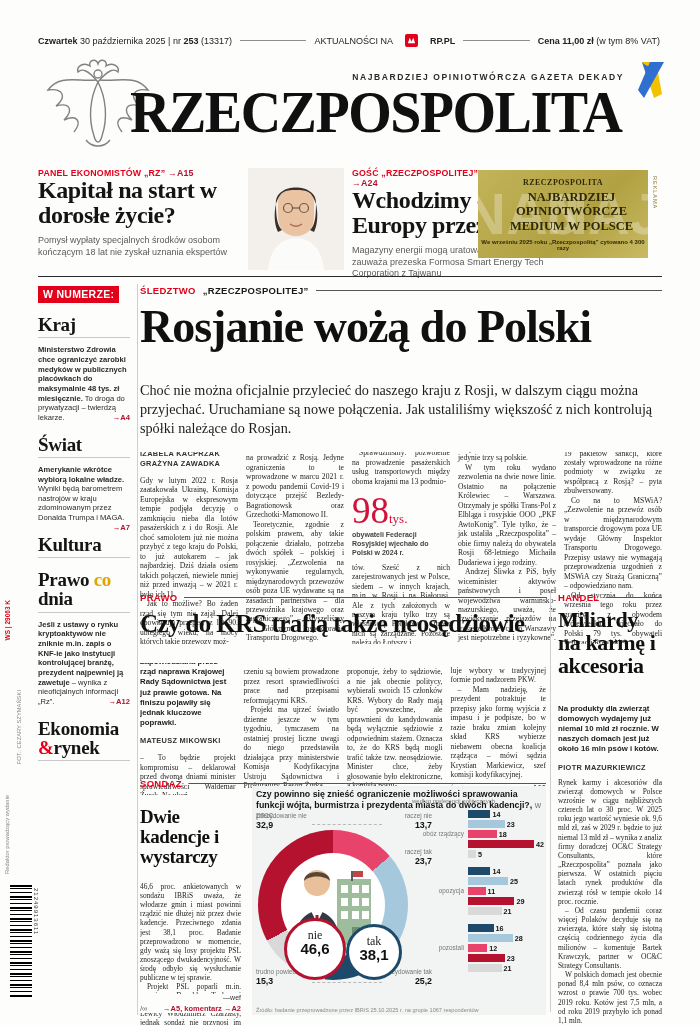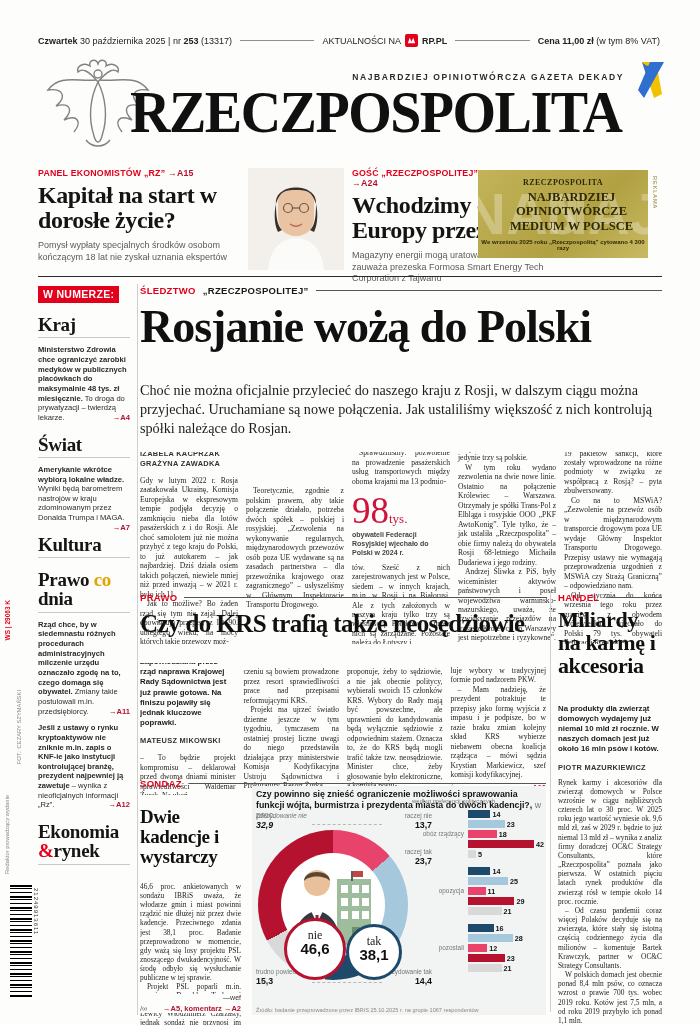--- a/index.html
+++ b/index.html
@@ -1,37 +1,37 @@
 <!DOCTYPE html>
 <html lang="pl"><head>
 <meta charset="utf-8">
 <style>
   html,body{margin:0;padding:0;}
   body{width:700px;height:1025px;position:relative;background:#fdfdfc;overflow:hidden;
        font-family:"Liberation Sans",sans-serif;color:#1a1a1a;}
   
   .topbar{position:absolute;top:34px;left:38px;right:40px;display:flex;align-items:center;gap:8px;font-size:9px;color:#222;}
   .tb-line{flex:1;border-top:1px solid #8f8f8f;height:0;}
-  .tb-center{display:flex;align-items:center;gap:4px;white-space:nowrap;}
+  .tb-center{display:flex;align-items:center;gap:12px;white-space:nowrap;}
   .rp-sq{width:13px;height:13px;background:#e2001a;display:inline-flex;align-items:center;justify-content:center;border-radius:2px;}
   .rp-sq svg{display:block;}
   .b{font-weight:bold;}
   
   .masthead{position:absolute;top:56px;left:38px;right:38px;height:108px;}
   .eagle{position:absolute;left:0;top:-4px;opacity:.85;}
   .tagline{position:absolute;right:38px;top:16px;font-size:8.5px;font-weight:bold;letter-spacing:1.6px;color:#2b2b2b;}
   .mast-title{position:absolute;left:92px;top:22px;font-family:"Liberation Serif",serif;font-weight:bold;
               font-size:56px;letter-spacing:-1.5px;color:#101010;transform:scaleY(1.06);transform-origin:top left;white-space:nowrap;}
   .ribbon{position:absolute;right:-4px;top:4px;}
   
   .kicker{font-size:8.8px;font-weight:bold;color:#e2001a;letter-spacing:.2px;}
   .kref{color:#b5122f;font-weight:bold;}
   .teaser1{position:absolute;left:38px;top:168px;width:205px;}
   .teaser2{position:absolute;left:352px;top:168px;width:212px;}
-  .t-head{font-family:"Liberation Serif",serif;font-size:24px;font-weight:bold;line-height:1.04;letter-spacing:-.4px;margin-top:5px;color:#141414;}
+  .t-head{font-family:"Liberation Serif",serif;font-size:24px;font-weight:bold;line-height:1.04;letter-spacing:-.4px;color:#141414;}
   .t-sub{margin-top:7px;font-size:9px;color:#5a5a5a;line-height:1.3;}
   .photo{position:absolute;left:248px;top:168px;width:96px;height:102px;overflow:hidden;background:#efe9e4;}
   
   .ad{position:absolute;left:478px;top:170px;width:170px;height:88px;background:linear-gradient(135deg,#c3b359,#b1a143 60%,#c9ba62);
       text-align:center;overflow:hidden;color:#2f2a05;}
   .ad-brand{margin-top:8px;font-size:8px;font-weight:bold;letter-spacing:.5px;font-family:"Liberation Serif",serif;position:relative;z-index:2;}
   .ad-big{font-family:"Liberation Serif",serif;font-weight:bold;font-size:12.5px;line-height:1.15;margin-top:3px;position:relative;z-index:2;padding-left:17px;}
   .ad-foot{font-size:6px;font-weight:bold;margin-top:6px;position:relative;z-index:2;}
   .ad-ghost{position:absolute;top:10px;font-size:58px;font-weight:bold;color:rgba(255,255,255,.28);z-index:1;font-family:"Liberation Sans",sans-serif;}
   .ad-side{position:absolute;left:652px;top:176px;font-size:5.5px;color:#8a7d3a;writing-mode:vertical-rl;letter-spacing:1px;}
@@ -102,21 +102,21 @@
   .donut{position:absolute;left:6px;top:44px;width:150px;height:150px;border-radius:50%;}
   .donut-hole{position:absolute;left:23px;top:23px;width:104px;height:104px;border-radius:50%;background:#fff;overflow:hidden;}
   .tot{position:absolute;border-radius:50%;background:#fff;text-align:center;z-index:5;}
   .tot-nie{left:26px;top:88px;width:56px;height:56px;border:3px solid #b5122f;}
   .tot-tak{left:88px;top:94px;width:50px;height:50px;border:3px solid #1d4a6b;}
   .tot-word{font-family:"Liberation Serif",serif;font-size:12px;margin-top:8px;line-height:1;color:#222;}
   .tot-val{font-weight:bold;font-size:15px;line-height:1.1;color:#111;}
   .dlab{position:absolute;font-size:6.4px;color:#777;line-height:1.2;}
   .dlab .dval{display:block;font-size:8.8px;font-weight:bold;color:#111;}
   .dl-tr,.dl-r,.dl-br{text-align:right;}
-  .dl-tl{left:4px;top:26px;width:70px;font-style:italic;}
+  .dl-tl{left:4px;top:26px;width:70px;}
   .dl-tr{left:120px;top:26px;width:60px;}
   .dl-r{left:128px;top:62px;width:52px;}
   .dl-br{left:128px;top:182px;width:52px;}
   .dl-bl{left:4px;top:182px;width:64px;}
   .bars{position:absolute;left:216px;top:24px;width:76px;}
   .bars-header{position:absolute;left:160px;top:12px;width:132px;font-size:6px;color:#777;}
   .bar-group{position:relative;margin-bottom:9px;}
   .bg-label{position:absolute;right:100%;margin-right:4px;top:50%;transform:translateY(-50%);
             width:42px;text-align:right;font-size:6.4px;color:#777;line-height:1.15;}
   .bar-row{display:flex;align-items:center;height:8px;margin-bottom:2px;}
@@ -219,21 +219,20 @@
 
     <div class="sb-title"><span>Kraj</span></div>
     <div class="sb-item"><b>Ministerstwo Zdrowia chce ograniczyć zarobki medyków w publicznych placówkach do maksymalnie 48 tys. zł miesięcznie.</b><span> To droga do prywatyzacji – twierdzą lekarze.</span> <span class="sb-ref">→A4</span></div>
 
     <div class="sb-title"><span>Świat</span></div>
     <div class="sb-item"><b>Amerykanie wkrótce wybiorą lokalne władze.</b><span> Wyniki będą barometrem nastrojów w kraju zdominowanym przez Donalda Trumpa i MAGA.</span> <span class="sb-ref">→A7</span></div>
 
     <div class="sb-title"><span>Kultura</span></div>
 
     <div class="sb-title"><span>Prawo</span> <span class="accent-gold">co</span><span> dnia</span></div>
-    <div class="sb-item"><b>Rząd chce, by w siedemnastu różnych procedurach administracyjnych milczenie urzędu oznaczało zgodę na to, czego domaga się obywatel.</b><span> Zmiany takie postulowali m.in. przedsiębiorcy.</span> <span class="sb-ref">→A11</span></div>
     <div class="sb-item"><b>Jeśli z ustawy o rynku kryptoaktywów nie zniknie m.in. zapis o KNF-ie jako instytucji kontrolującej branżę, prezydent najpewniej ją zawetuje</b><span> – wynika z nieoficjalnych informacji „Rz”.</span> <span class="sb-ref">→A12</span></div>
 
     <div class="sb-title"><span>Ekonomia</span> <span class="accent-red">&amp;</span><span>rynek</span></div>
     
 
     
   </aside>
 
   <article class="story">
     <div class="krow">
@@ -245,20 +244,21 @@
     <p class="story-lead">Choć nie można oficjalnie przylecieć do naszego kraju z Rosji, w dalszym ciągu można przyjechać. Uruchamiane są nowe połączenia. Jak ustaliliśmy większość z nich kontrolują spółki należące do Rosjan.</p>
     <div class="cols">
       <div class="col">
         <div class="byline">IZABELA KACPRZAK</div>
         <div class="byline">GRAŻYNA ZAWADKA</div>
         <div class="byl-gap"></div>
         <p>Gdy w lutym 2022 r. Rosja zaatakowała Ukrainę, Komisja Europejska w ekspresowym tempie podjęła decyzję o zamknięciu nieba dla lotów pasażerskich z i do Rosji. Ale choć samolotem już nie można przybyć z tego kraju do Polski, to już autokarem – jak najbardziej. Dziś działa osiem takich połączeń, niewiele mniej niż przed inwazją – w 2021 r. było ich 11.</p>
         <p class="ind">Jak to możliwe? Bo żaden rząd się tym nie zajął. Dalej obowiązują przepisy z lat 90. ubiegłego wieku, na mocy których takie przewozy moż-</p>
       </div>
       <div class="col">
+        <p>na prowadzić z Rosją. Jedyne ograniczenia to te wprowadzone w marcu 2021 r. z powodu pandemii Covid-19 i dotyczące przejść Bezledy-Bagrationowsk oraz Grzechotki-Mamonowo II.</p>
         <p class="ind">Teoretycznie, zgodnie z polskim prawem, aby takie połączenie działało, potrzeba dwóch spółek – polskiej i rosyjskiej. „Zezwolenia na wykonywanie regularnych, międzynarodowych przewozów osób poza UE wydawane są na zasadach partnerstwa – dla przewoźnika krajowego oraz zagranicznego” – usłyszeliśmy w Głównym Inspektoracie Transportu Drogowego.</p>
       </div>
       <div class="col">
         <p class="ind">Sprawdziliśmy: pozwolenie na prowadzenie pasażerskich usług transportowych między oboma krajami ma 13 podmio-</p>
         <div class="stat">
           <span class="stat-num">98</span><span class="stat-unit">tys.</span>
           <div class="stat-cap">obywateli Federacji Rosyjskiej wjechało do Polski w 2024 r.</div>
         </div>
         <p>tów. Sześć z nich zarejestrowanych jest w Polsce, siedem – w innych krajach, m.in. w Rosji i na Białorusi. Ale z tych założonych w naszym kraju tylko trzy są własnością Polaków i przez nich są zarządzane. Pozostałe należą do Łotyszy i</p>
       </div>
@@ -382,21 +382,21 @@
         </div>
         <div class="tot tot-tak">
           <div class="tot-word">tak</div>
           <div class="tot-val">38,1</div>
         </div>
       </div>
 
       <div class="dlab dl-tl"><span>zdecydowanie nie</span><span class="dval">32,9</span></div>
       <div class="dlab dl-tr"><span>raczej nie</span><span class="dval">13,7</span></div>
       <div class="dlab dl-r"><span>raczej tak</span><span class="dval">23,7</span></div>
-      <div class="dlab dl-br"><span>zdecydowanie tak</span><span class="dval">14,4</span></div>
+      <div class="dlab dl-br"><span>zdecydowanie tak</span><span class="dval">25,2</span></div>
       <div class="dlab dl-bl"><span>trudno powiedzieć</span><span class="dval">15,3</span></div>
 
       <div class="bars-header">według preferencji politycznych</div>
       <div class="bars">
           <div class="bar-group">
             <div class="bg-label">obóz rządzący</div>
             <div class="bar-row">
               <div class="bar" style="width: 22.4px; background: rgb(29, 74, 107);"></div>
               <span class="bar-val">14</span>
             </div>

